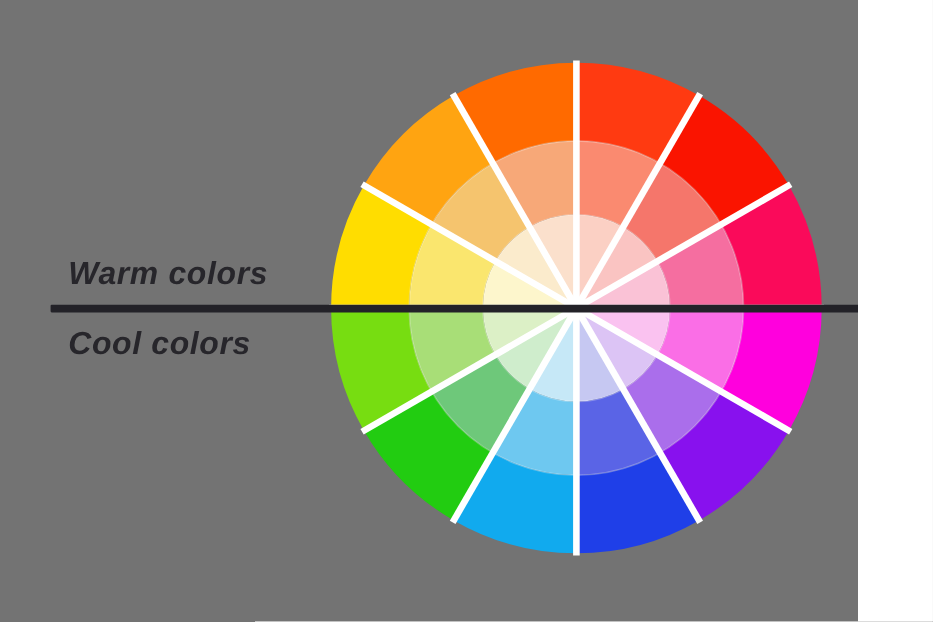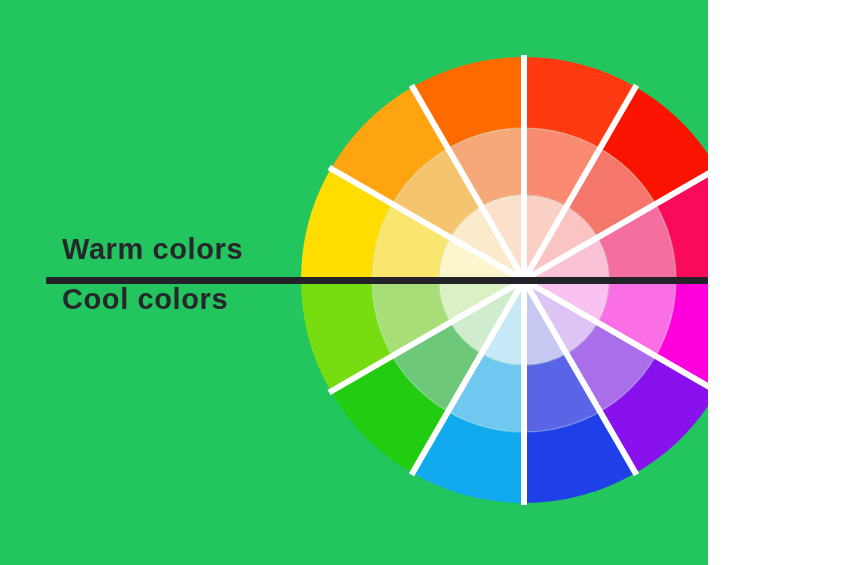--- a/index.html
+++ b/index.html
@@ -2,44 +2,45 @@
 <html><head>
 <meta charset="utf-8">
 <style>
   html, body {
     margin: 0;
     padding: 0;
     background: #ffffff;
   }
   #canvas {
     position: relative;
-    width: 708px;
+    width: 780px;
     height: 565px;
-    background: #22c55e;
+    background: #737373;
     overflow: hidden;
     font-family: "Liberation Sans", sans-serif;
+    font-style: italic;
   }
   #wheel-svg {
     position: absolute;
     left: 0;
     top: 0;
     width: 848px;
     height: 565px;
   }
   .label {
     position: absolute;
     font-family: "Liberation Sans", sans-serif;
     font-size: 29px;
     font-weight: 600;
     letter-spacing: 0.6px;
     color: #27262b;
     white-space: nowrap;
   }
   #warm-label { left: 62px; top: 233px; }
-  #cool-label { left: 62px; top: 283px; }
+  #cool-label { left: 62px; top: 297px; }
   #divider-line {
     position: absolute;
     left: 46px;
     top: 277px;
     width: 736px;
     height: 7px;
     background: #232228;
     border-radius: 1px;
   }
 </style>

